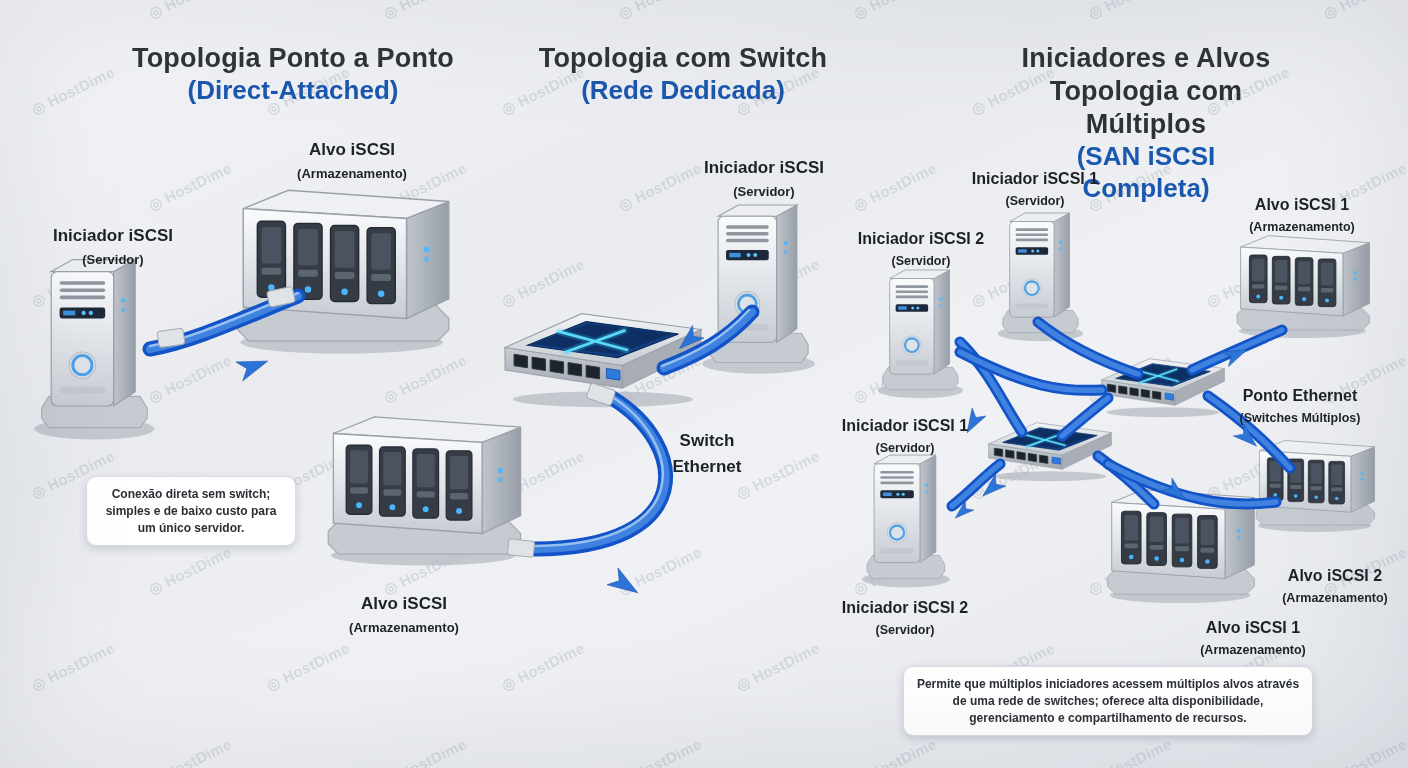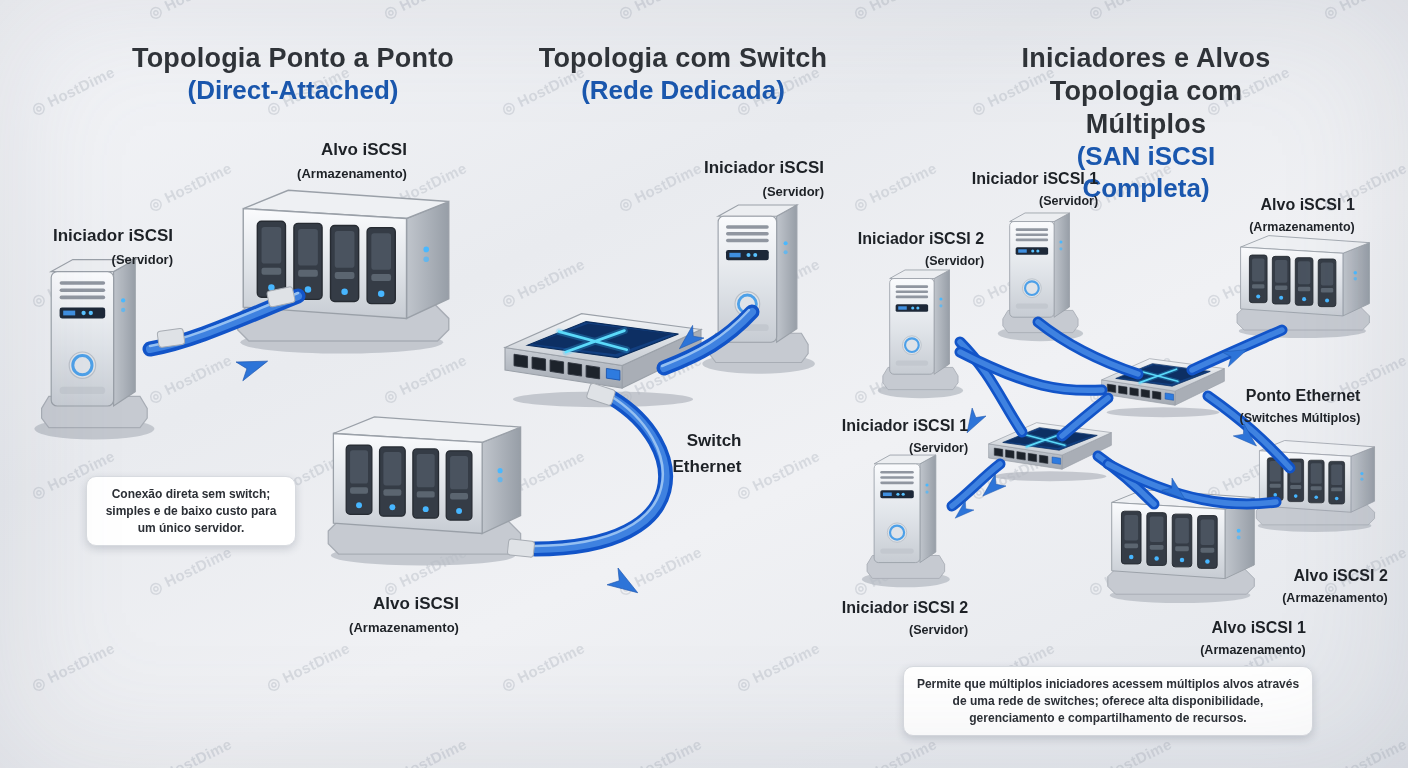--- a/index.html
+++ b/index.html
@@ -26,21 +26,21 @@
   .cb-hi2{fill:none;stroke:#9ec6f3;stroke-width:2.5;stroke-linecap:round;opacity:.9;}
   .thin .cb{stroke-width:11;}
   .thin .cb-hi{stroke-width:5.5;}
   .plug{fill:#dfe2e6;stroke:#a7acb3;stroke-width:1;}
   .arrow{fill:#2d74d8;stroke:#1c55ad;stroke-width:.6;}
   
   .title{position:absolute;transform:translateX(-50%);text-align:center;line-height:1.22;z-index:2;}
   .title .t-dark{display:block;color:#2e3237;font-size:27px;font-weight:700;letter-spacing:.2px;}
   .title .t-blue{display:block;color:#1a57ae;font-size:26px;font-weight:700;}
   
-  .dev-label{position:absolute;transform:translateX(-50%);text-align:right;color:#1d2126;z-index:2;white-space:nowrap;}
+  .dev-label{position:absolute;transform:translateX(-50%);text-align:center;color:#1d2126;z-index:2;white-space:nowrap;}
   .dev-label .l1{display:block;font-size:17px;font-weight:700;}
   .dev-label .l2{display:block;font-size:13px;font-weight:600;margin-top:6px;}
   .dev-label.small .l1{font-size:16px;}
   .dev-label.small .l2{font-size:12.5px;}
   .dev-label.big2 .l2{font-size:17px;font-weight:700;}
   
   .caption{
     position:absolute;z-index:3;background:#ffffff;border:1px solid #d8dbe0;border-radius:10px;
     box-shadow:0 3px 9px rgba(40,50,70,.18);padding:9px 11px;
     font-size:12px;font-weight:700;color:#2b2f35;text-align:center;line-height:1.4;

